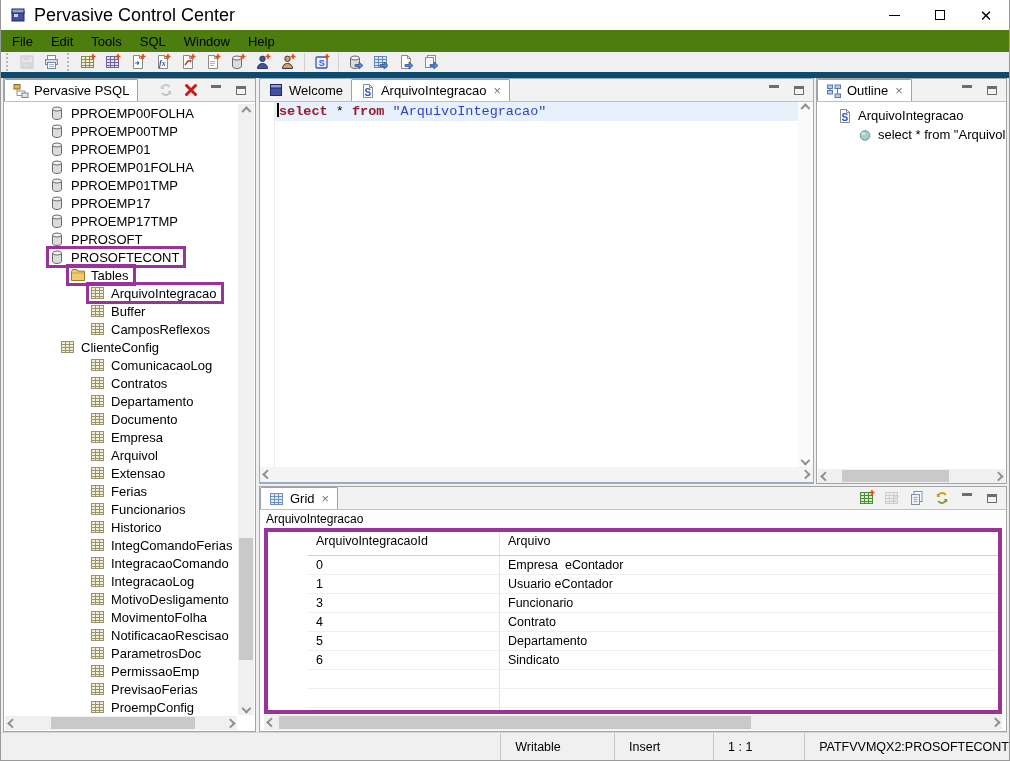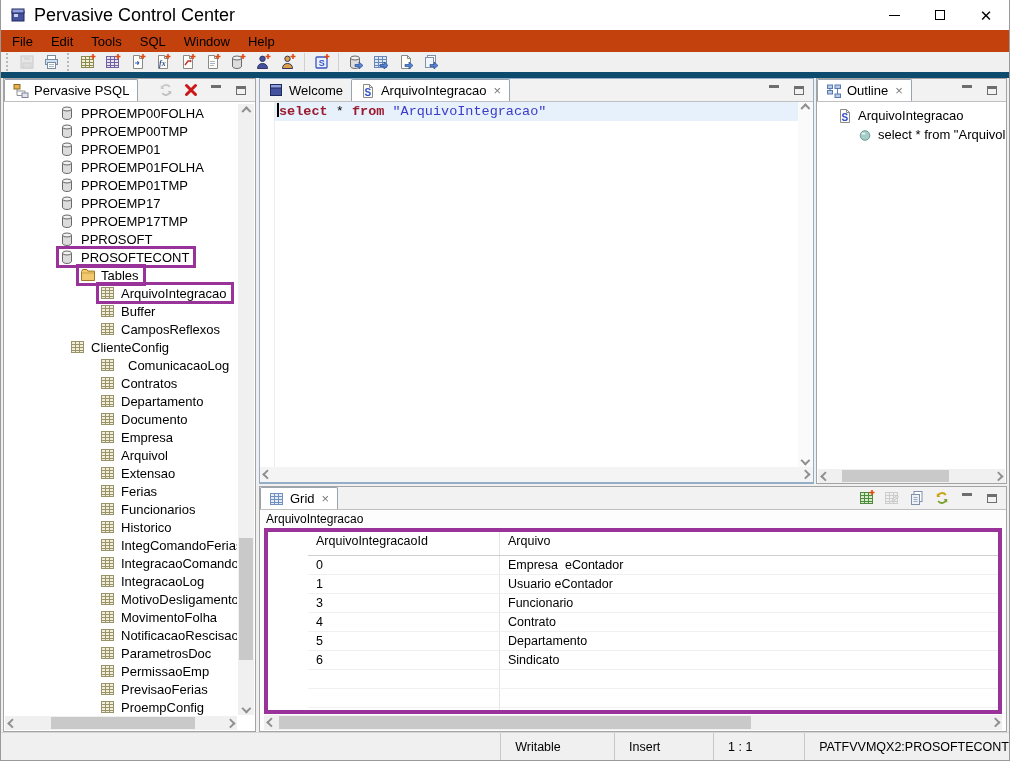--- a/index.html
+++ b/index.html
@@ -10,21 +10,21 @@
     border-left:1px solid #9a9a9a; border-right:1px solid #9a9a9a; border-bottom:1px solid #9a9a9a;
   }
   
   .titlebar { height:30px; background:#fff; display:flex; align-items:center; padding-left:9px; }
   .titlebar .app-title { margin-left:8px; font-size:18px; }
   .win-controls { margin-left:auto; display:flex; height:100%; }
   .win-btn { width:46px; display:flex; align-items:center; justify-content:center; cursor:pointer; }
   .glyph-min { width:11px; height:1px; background:#000; }
   .glyph-max { width:10px; height:10px; border:1px solid #000; }
   .glyph-close { font-size:15px; line-height:1; }
-  .menubar { height:22px; background:#c2410c; display:flex; align-items:center; padding-left:2px; }
+  .menubar { height:22px; background:#4d7c0f; display:flex; align-items:center; padding-left:2px; }
   .menu-item { padding:2px 9px; cursor:default; }
   .toolbar { height:26px; background:#f0f0f0; border-bottom:6px solid #0c4a6e; display:flex; align-items:center; padding-left:2px; }
   .tb-handle { width:4px; height:18px; border-left:2px dotted #b8b8b8; margin:0 4px 0 3px; }
   .tb-btn { width:25px; height:22px; display:flex; align-items:center; justify-content:center; border-radius:2px; }
   .tb-btn.disabled { filter:grayscale(1) opacity(.45); }
   .tb-sep { width:1px; height:18px; background:#d0d0d0; margin:0 4px; }
   
   .main { position:absolute; top:78px; left:0; right:0; bottom:28px; display:flex; }
   .sidebar { width:253px; margin-left:2px; border:1px solid #a4a4a4; background:#f2f2f2; display:flex; flex-direction:column; }
   .sash { width:3px; }
@@ -38,21 +38,21 @@
   .tab { display:flex; align-items:center; gap:5px; padding:0 8px; font-size:13px; white-space:nowrap; }
   .tab.active { background:#fff; border:1px solid #9aa4ae; border-bottom:none; border-radius:2px 2px 0 0; }
   .tab .closex { color:#7a7a7a; font-size:13px; margin-left:2px; cursor:pointer; }
   .hdr-tools { margin-left:auto; display:flex; align-items:center; gap:7px; padding-right:5px; }
   .hdr-btn { width:18px; height:18px; display:flex; align-items:center; justify-content:center; cursor:pointer; }
   .hdr-btn.disabled { filter:grayscale(1) opacity(.5); }
   .icon-min { width:10px; height:4px; border-top:3px solid #6e6e6e; margin-top:-6px; }
   .icon-max { width:10px; height:9px; border:1px solid #6e6e6e; border-top:3px solid #6e6e6e; }
   
   .tree-wrap { flex:1; position:relative; background:#fff; overflow:hidden; }
-  .tree-scroll { position:absolute; top:2px; left:0; right:18px; bottom:16px; overflow:hidden;margin-left:10px; }
+  .tree-scroll { position:absolute; top:2px; left:0; right:18px; bottom:16px; overflow:hidden; }
   .tree-row { height:18px; display:flex; align-items:center; white-space:nowrap; cursor:default; }
   .tree-row .ticon { width:16px; height:16px; flex:0 0 auto; margin-right:5px; display:inline-flex; }
   .annot-box { display:inline-flex; align-items:center; border:3px solid var(--annot); padding:0 4px 0 1px; margin-left:-4px; }
   .annot-box .ticon { margin-right:5px; }
   
   .sb-v { position:absolute; top:2px; right:1px; bottom:16px; width:16px; background:#f0f0f0; }
   .sb-h { position:absolute; left:1px; right:18px; bottom:1px; height:14px; background:#f0f0f0; }
   .sb-arrow { position:absolute; width:16px; height:14px; display:flex; align-items:center; justify-content:center; }
   .sb-thumb { position:absolute; background:#c9c9c9; }
   .chev { display:inline-block; padding:2.4px; border:solid #8f8f8f; border-width:0 2px 2px 0; }
@@ -441,21 +441,21 @@
           </div>
           <div class="tree-row" style="padding-left: 56px;">
             <span class="ticon">
               <svg width="16" height="16" viewBox="0 0 16 16">
                 <rect x="1.5" y="2.5" width="12" height="11" fill="#f2eeda" stroke="#98936a"></rect>
                 <path d="M1.5 5.5h12M1.5 8.5h12M1.5 11.5h12M5.5 2.5v11M9.5 2.5v11" stroke="#98936a" stroke-width="1" fill="none"></path>
               </svg>
             </span>
             <span>ClienteConfig</span>
           </div>
-          <div class="tree-row" style="padding-left: 86px; gap: 7px;">
+          <div class="tree-row" style="padding-left: 86px;">
             <span class="ticon">
               <svg width="16" height="16" viewBox="0 0 16 16">
                 <rect x="1.5" y="2.5" width="12" height="11" fill="#f2eeda" stroke="#98936a"></rect>
                 <path d="M1.5 5.5h12M1.5 8.5h12M1.5 11.5h12M5.5 2.5v11M9.5 2.5v11" stroke="#98936a" stroke-width="1" fill="none"></path>
               </svg>
             </span>
             <span>ComunicacaoLog</span>
           </div>
           <div class="tree-row" style="padding-left: 86px;">
             <span class="ticon">

